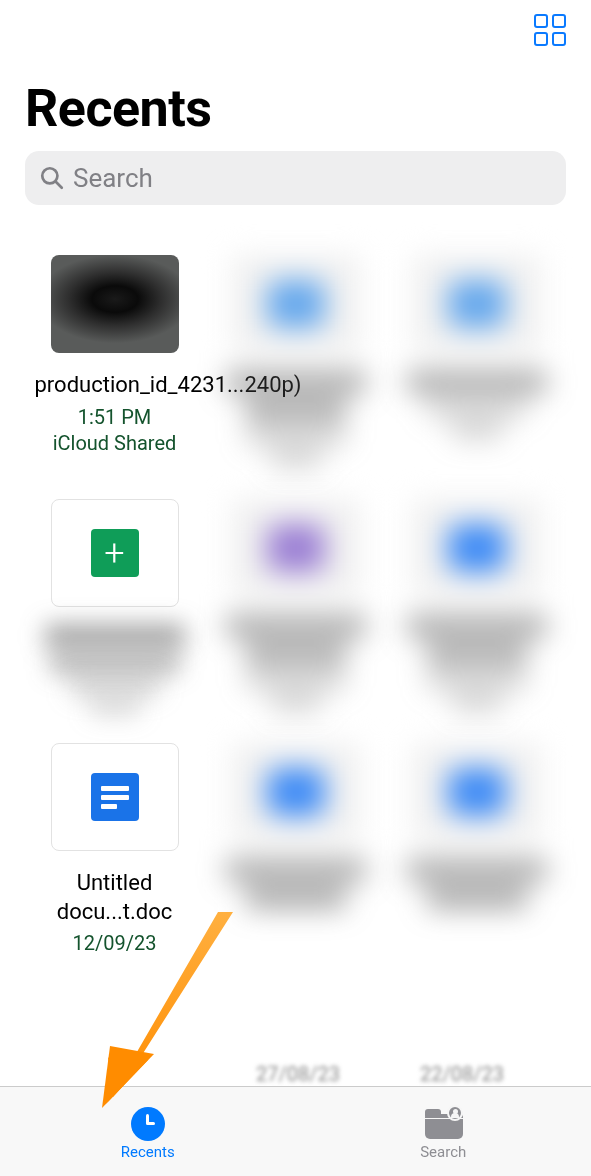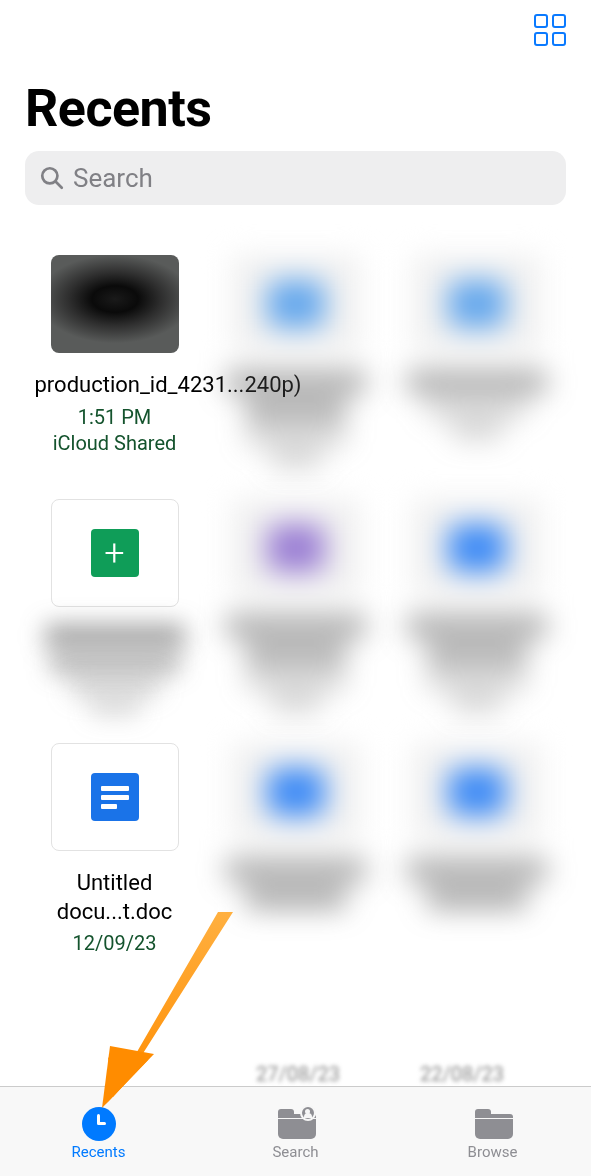--- a/index.html
+++ b/index.html
@@ -472,22 +472,13 @@
   <div class="tab-item">
     <div class="tab-icon">
       <div class="folder-icon">
         <div class="folder-tab"></div>
         <div class="folder-body"></div>
         <div class="shared-badge"></div>
       </div>
     </div>
     <div class="tab-label">Search</div>
   </div>
-  <div class="tab-item">
-    <div class="tab-icon">
-      <div class="folder-icon">
-        <div class="folder-tab"></div>
-        <div class="folder-body"></div>
-      </div>
-    </div>
-    <div class="tab-label">Browse</div>
-  </div>
 </div>
 
 </body></html>

